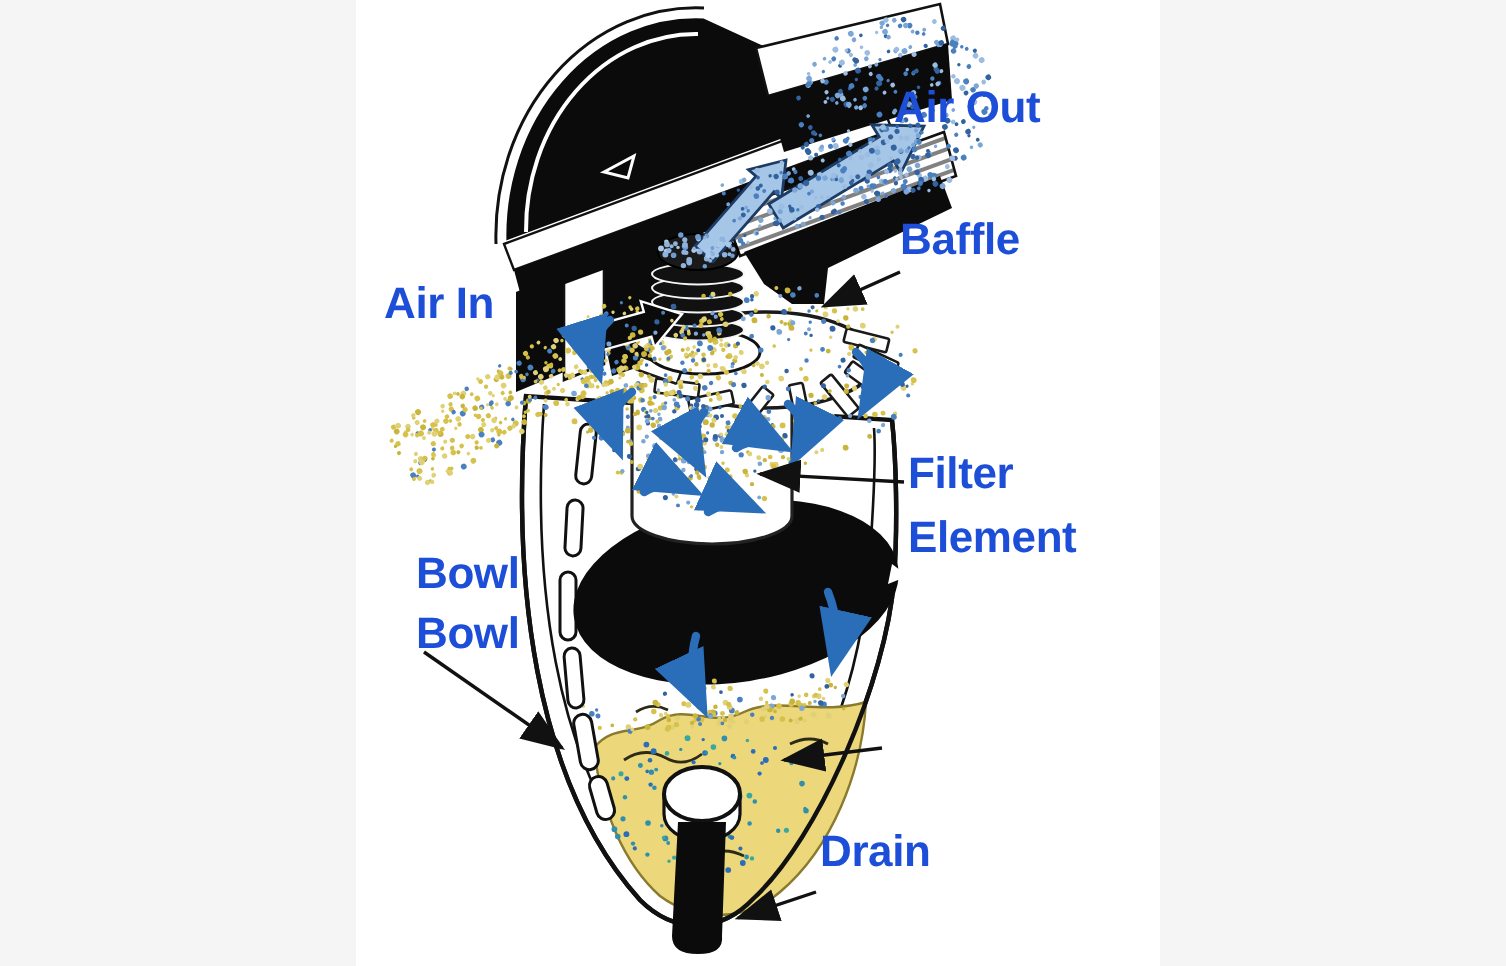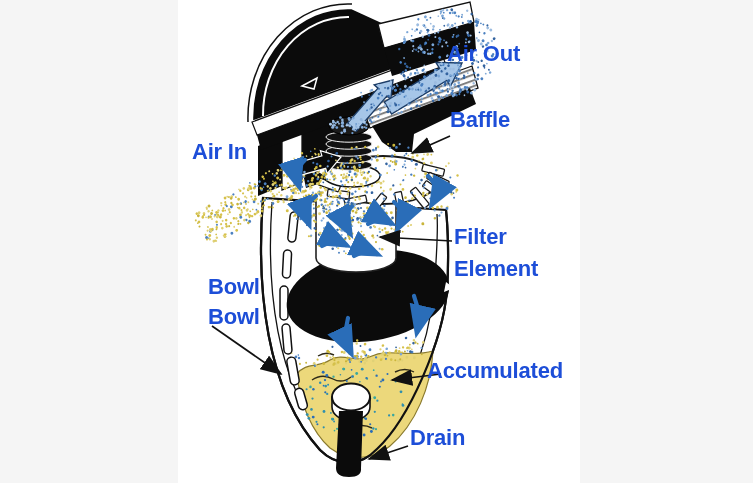--- a/index.html
+++ b/index.html
@@ -1763,17 +1763,16 @@
 <div class="lbl" style="left:450px;top:108px;text-align:center;">Baffle</div>
 <div class="lbl" id="lbl-filter" style="left:454px;top:221px;">
   <span>Filter</span>
   <span class="l2">Element</span>
 </div>
 <div class="lbl" id="lbl-bowlguard" style="left:196px;top:272px;margin-left:12px;">
   <span>Bowl</span>
   <span class="l2">Bowl</span>
 </div>
 <div class="lbl" id="lbl-accum" style="left:415px;top:354px;">
-  <span>Accumulated</span>
 </div>
-<div class="lbl" style="left:410px;top:426px;">Drain</div>
+<div class="lbl" style="left:410px;top:414px;">Drain</div>
 
 </div>
 
 </body></html>

